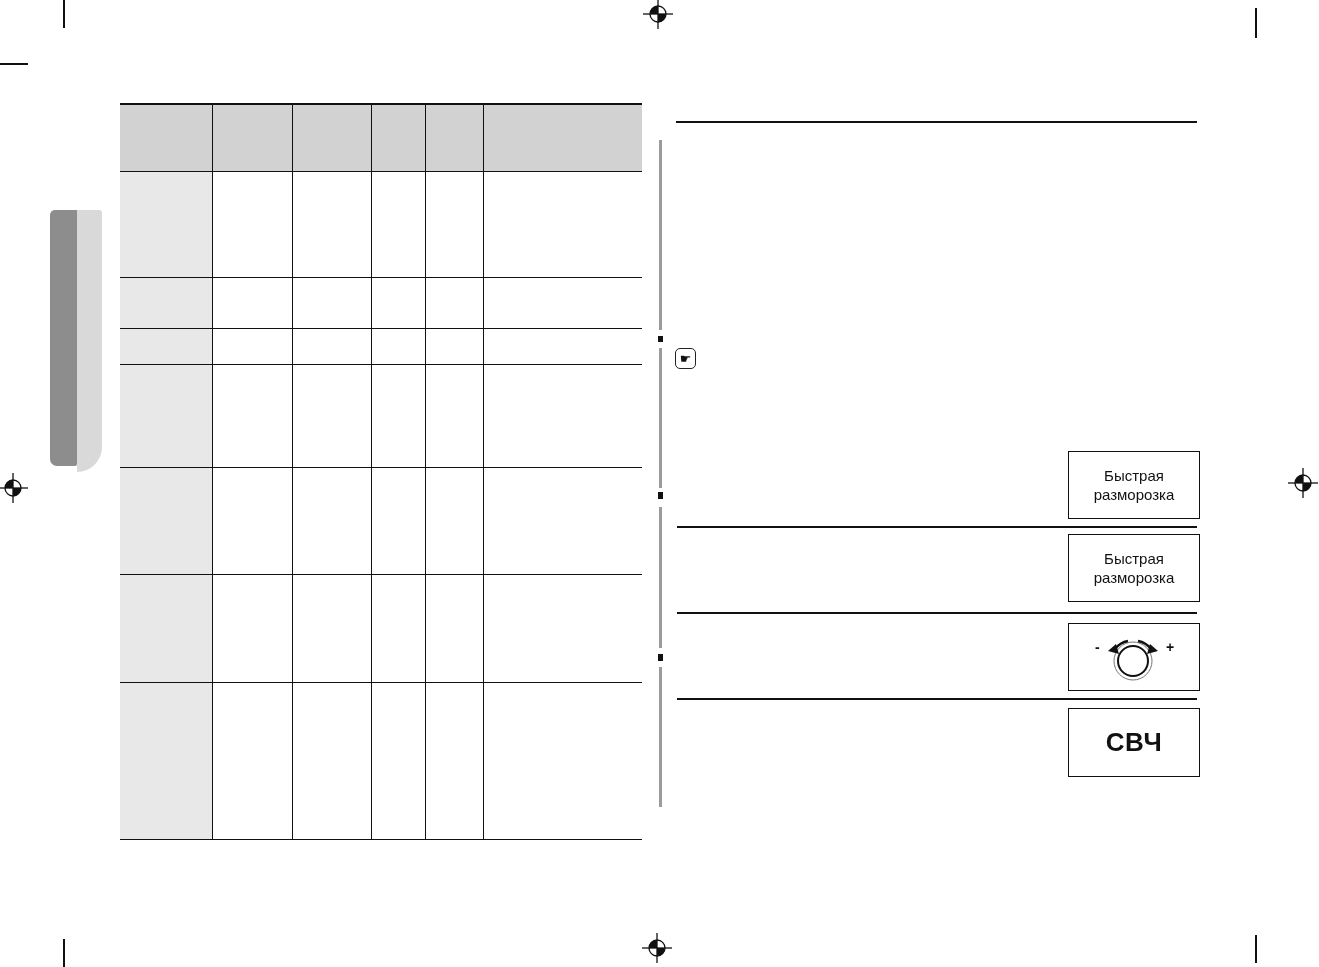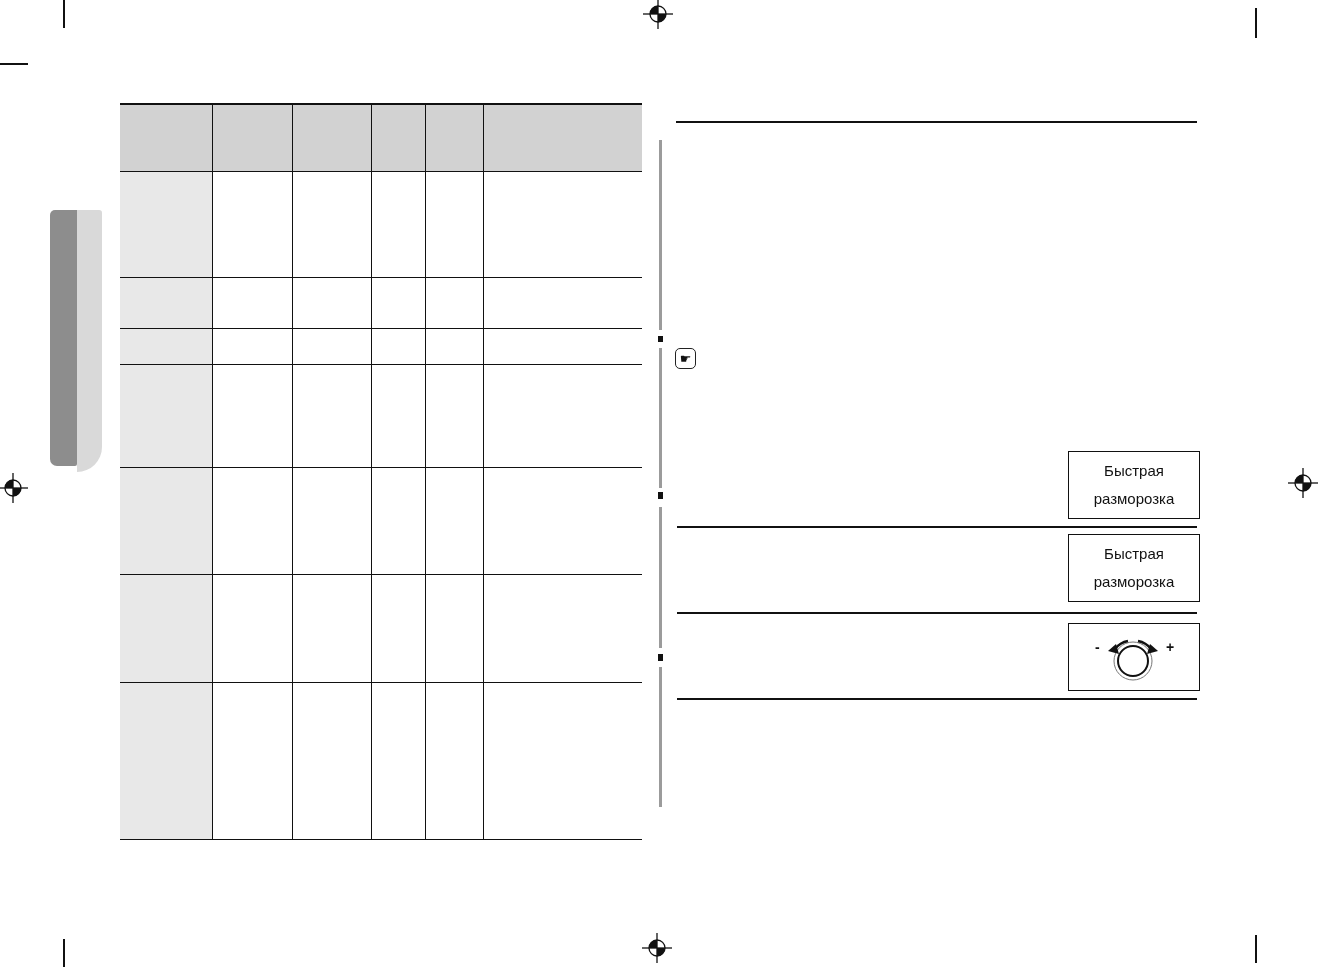--- a/index.html
+++ b/index.html
@@ -33,21 +33,21 @@
   .spine-sq{position:absolute;left:658px;width:5px;background:#111;}
 
   
   .note-icon{position:absolute;left:675px;top:348px;width:21px;height:21px;box-sizing:border-box;
     border:1.6px solid #222;border-radius:5px;display:flex;align-items:center;justify-content:center;
     font-family:"DejaVu Sans",sans-serif;font-size:13px;line-height:1;color:#111;background:#fff;}
 
   
   .ctl-box{position:absolute;left:1068px;width:132px;box-sizing:border-box;border:1.6px solid #111;
     background:#fff;display:flex;align-items:center;justify-content:center;text-align:center;}
-  .ctl-label{font-size:15px;line-height:28px;color:#111;}
+  .ctl-label{font-size:15px;line-height:19px;color:#111;}
   .ctl-label-big{font-size:26px;font-weight:600;letter-spacing:0.5px;color:#111;}
 </style>
 </head>
 <body>
 
 <div id="page">
 
   <div class="tick" style="left:63px;top:0;width:2px;height:28px;"></div>
   <div class="tick" style="left:0;top:63px;width:28px;height:2px;"></div>
   <div class="tick" style="left:1255px;top:8px;width:2px;height:30px;"></div>
@@ -162,14 +162,17 @@
       <circle cx="64" cy="36" r="15" fill="none" stroke="#111" stroke-width="2"></circle>
       <path d="M 59 16 A 21 21 0 0 0 46 24" fill="none" stroke="#111" stroke-width="2.4"></path>
       <polygon points="47,19 39,26 50,29" fill="#111"></polygon>
       <path d="M 69 16 A 21 21 0 0 1 82 24" fill="none" stroke="#111" stroke-width="2.4"></path>
       <polygon points="81,19 89,26 78,29" fill="#111"></polygon>
       <text x="26" y="27" font-size="14" font-weight="bold" fill="#111">-</text>
       <text x="97" y="27" font-size="14" font-weight="bold" fill="#111">+</text>
     </svg>
   </div>
 
+  <div class="ctl-box" style="top:708px;height:69px;">
+    <div class="ctl-label-big">СВЧ</div>
+  </div>
 
 </div>
 
 </body></html>

